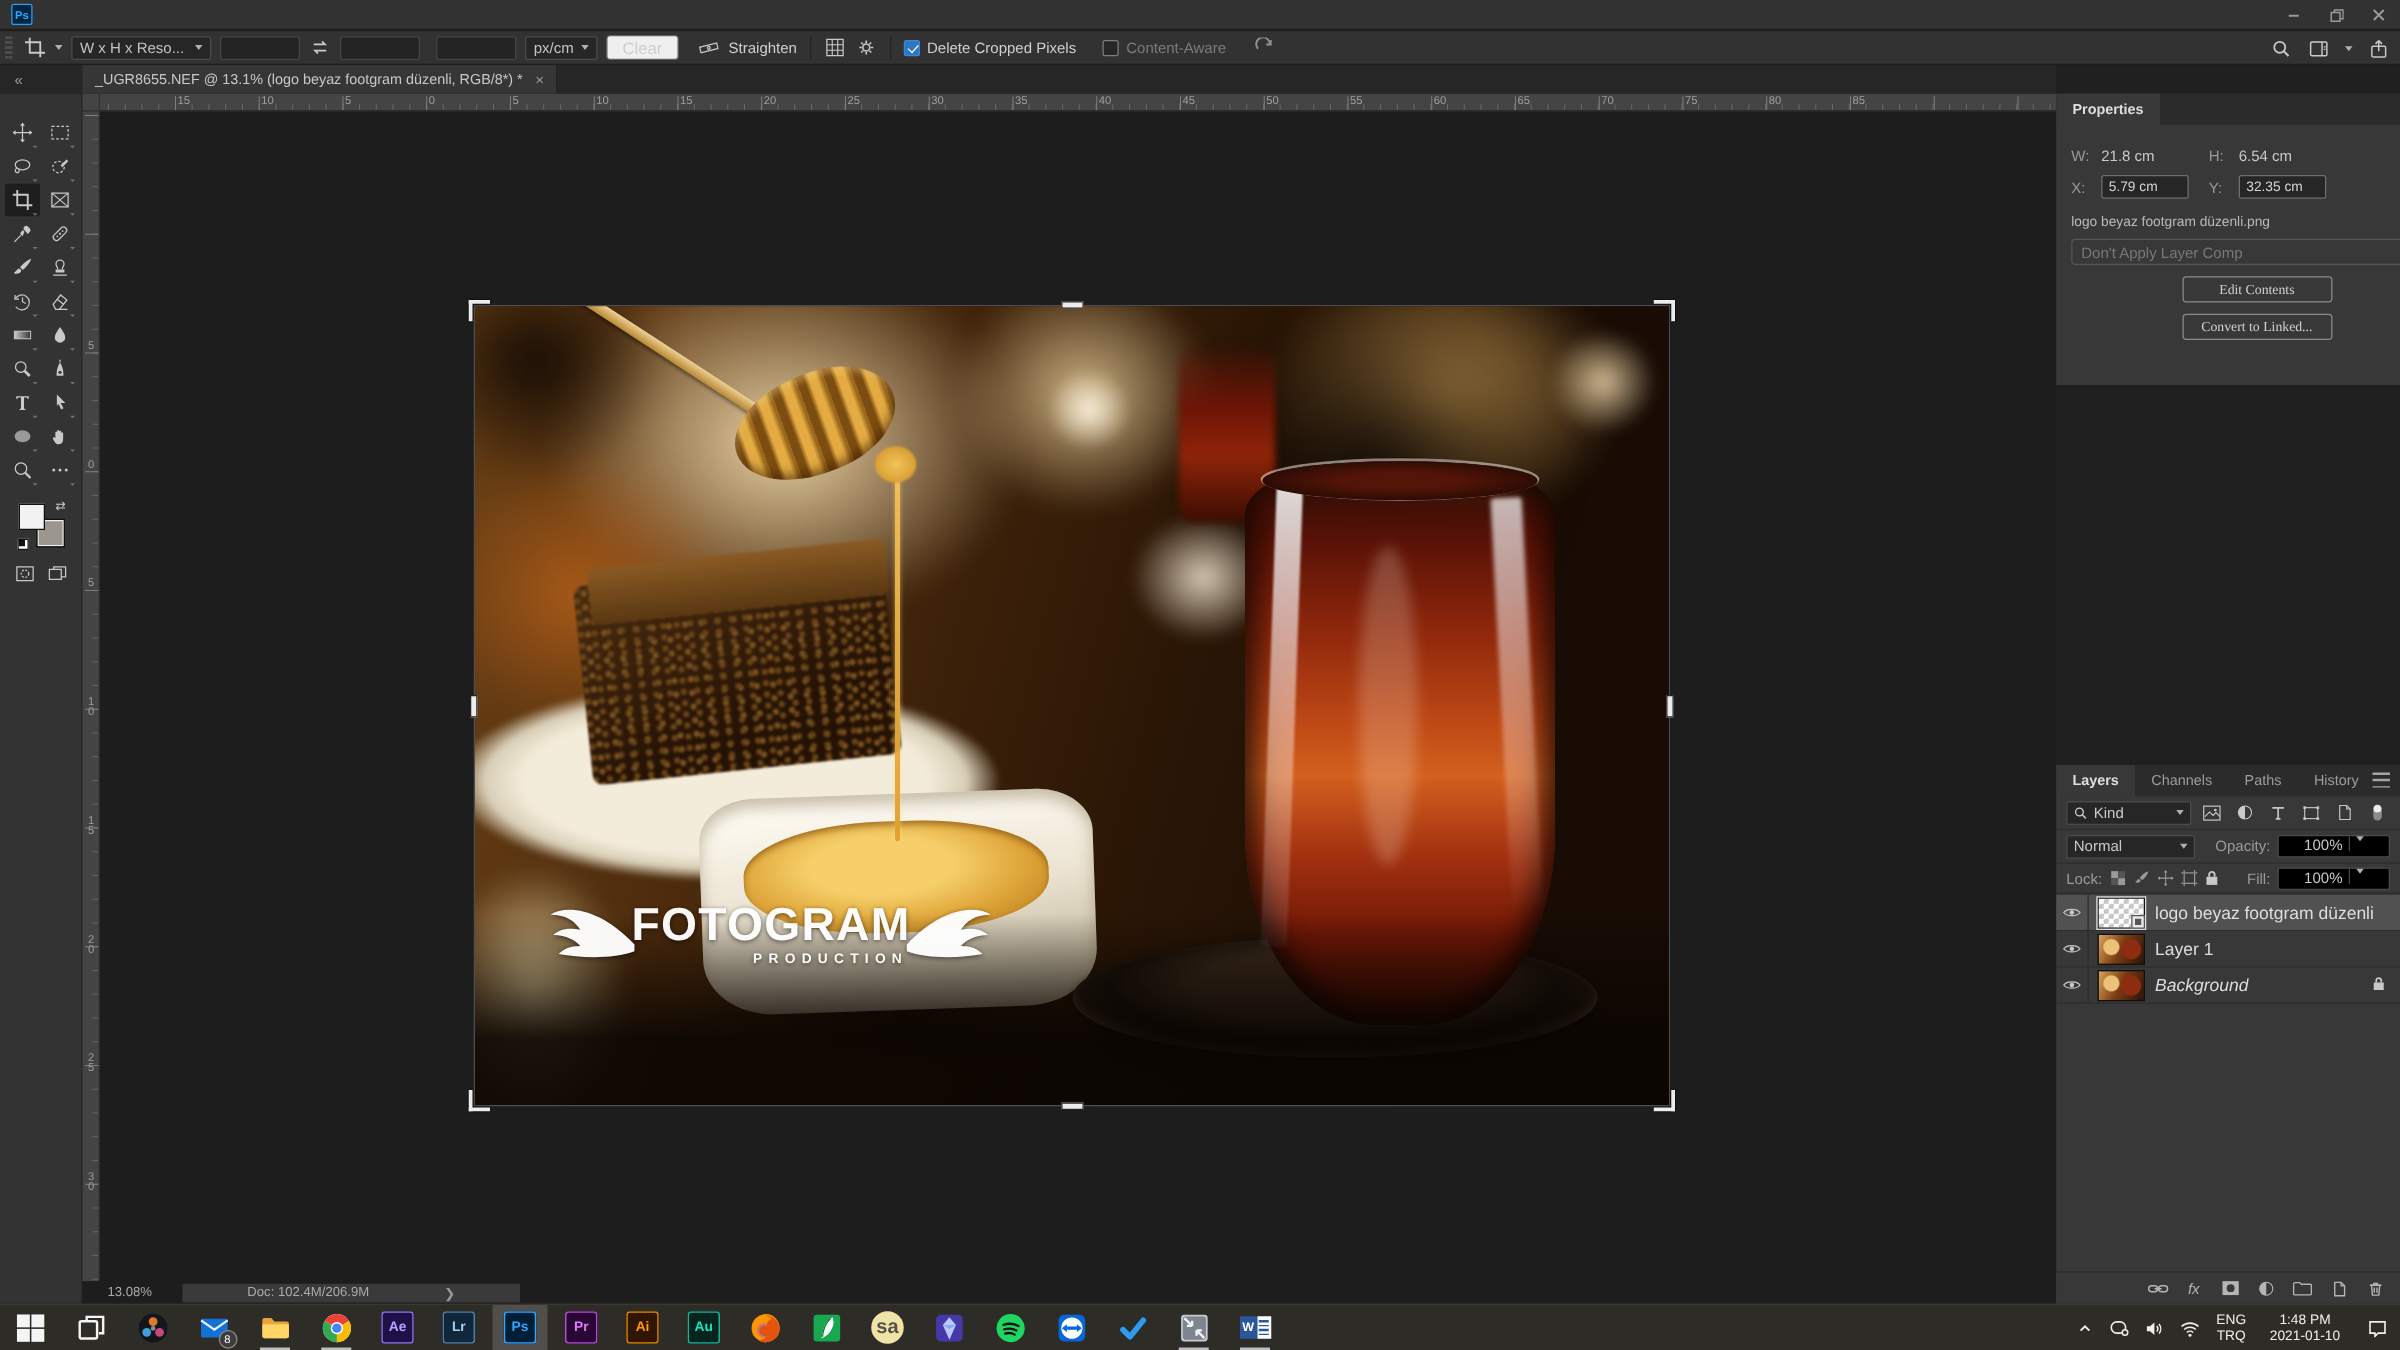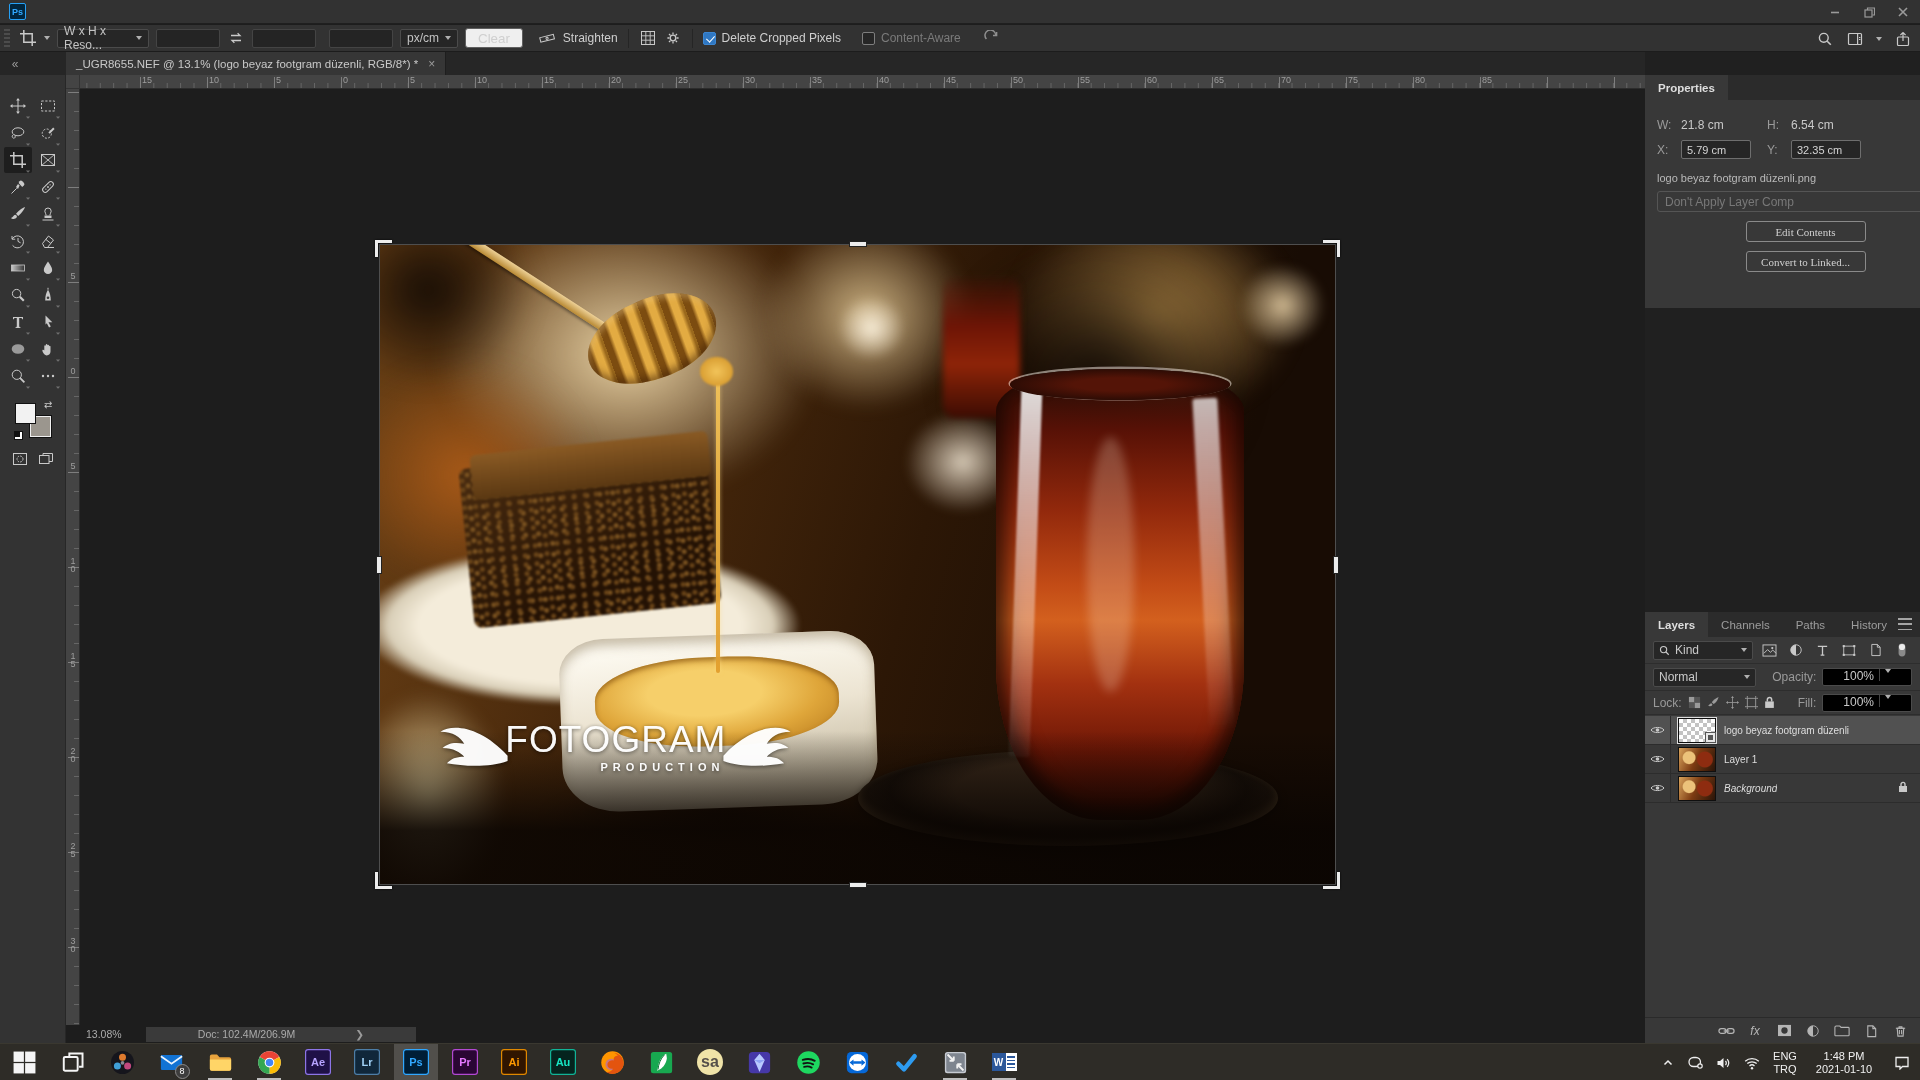--- a/index.html
+++ b/index.html
@@ -86,21 +86,21 @@
   .hc.bl{left:-5px;bottom:-5px;border-left:3px solid #ececec;border-bottom:3px solid #ececec}
   .hc.br{right:-5px;bottom:-5px;border-right:3px solid #ececec;border-bottom:3px solid #ececec}
   .hm{position:absolute;background:#ececec;border:1px solid #222}
   .hm.t{left:calc(50% - 9px);top:-4px;width:18px;height:6px}
   .hm.b{left:calc(50% - 9px);bottom:-4px;width:18px;height:6px}
   .hm.l{left:-4px;top:calc(50% - 9px);width:6px;height:18px}
   .hm.r{right:-4px;top:calc(50% - 9px);width:6px;height:18px}
   .wm{position:absolute;left:6%;top:74.5%;display:flex;align-items:center;color:#fff;opacity:.97;
       filter:drop-shadow(0 1px 2px rgba(0,0,0,.55))}
   .wm-text{display:flex;flex-direction:column;align-items:flex-end;margin:0 -6px}
-  .wm-title{font-size:37px;font-weight:400;letter-spacing:1px;line-height:1;font-family:"Liberation Sans",sans-serif}
+  .wm-title{font-size:37px;font-weight:700;letter-spacing:1px;line-height:1;font-family:"Liberation Sans",sans-serif}
   .wm-sub{font-size:11px;letter-spacing:5px;margin-top:3px;margin-right:2px;font-weight:bold}
 
   
   .statusbar{position:absolute;left:66px;bottom:37px;width:1579px;height:18px;background:#1d1d1d;display:flex;align-items:center;
              font-size:10.5px;color:#ababab}
   .sb-zoom{margin-left:20px;width:60px}
   .sb-doc{background:#3a3a3a;height:15px;display:flex;align-items:center;padding:0 10px;gap:60px;min-width:270px;justify-content:center}
 
   
   .dock{position:absolute;left:1645px;top:52px;width:275px;bottom:37px;background:#202020}
@@ -139,21 +139,21 @@
   .thumb{width:38px;height:25px;margin:0 8px 0 7px;border:1px solid #0f0f0f;position:relative;flex:none}
   .thumb-checker{background-color:#fff;background-image:linear-gradient(45deg,#c3c3c3 25%,transparent 25%,transparent 75%,#c3c3c3 75%),
                  linear-gradient(45deg,#c3c3c3 25%,transparent 25%,transparent 75%,#c3c3c3 75%);
                  background-size:8px 8px;background-position:0 0,4px 4px;outline:1px solid #ddd}
   .thumb-photo{background:
      radial-gradient(circle at 72% 50%,#8e2c10 0 26%,transparent 30%),
      radial-gradient(circle at 28% 42%,#ecc27a 0 20%,transparent 24%),
      linear-gradient(115deg,#d9a35b,#7c3b12 48%,#2a1408)}
   .so-badge{position:absolute;right:-1px;bottom:-1px;width:11px;height:11px;background:#e8e8e8;border:1px solid #555}
   .so-badge:after{content:"";position:absolute;left:2px;top:2px;width:5px;height:5px;background:#555}
-  .layer-name{font-size:10px;color:#dedede;white-space:nowrap;overflow:hidden}
+  .layer-name{font-size:14px;color:#dedede;white-space:nowrap;overflow:hidden}
   .layer-name.it{font-style:italic}
   .row-lock{margin-left:auto}
   .l-footer{position:absolute;left:0;bottom:0;width:275px;height:26px;background:#383838;border-top:1px solid #2a2a2a;
             display:flex;align-items:center;justify-content:flex-end;gap:9px;padding-right:10px}
   .lf-ic{width:20px;height:18px;display:flex;align-items:center;justify-content:center;color:#b5b5b5;font-size:12px;font-style:italic}
 
   
   .taskbar{position:absolute;left:0;bottom:0;width:1920px;height:37px;background:#2e2c27;border-top:1px solid #3a3830;display:flex}
   #taskbar-apps{display:flex;height:100%;padding-left:2px;gap:5px}
   .tb-app{width:44px;height:100%;display:flex;align-items:center;justify-content:center;position:relative}
@@ -204,21 +204,21 @@
 
   <div class="optionsbar">
     <span class="grip"></span>
     <span class="ob-ic">
         <svg class="tico" viewBox="0 0 16 16">
           <path d="M3.8 0v12.2H16" fill="none" stroke="#c9c9c9" stroke-width="1.5"></path>
           <path d="M0 3.8h12.2V16" fill="none" stroke="#c9c9c9" stroke-width="1.5"></path>
         </svg>
       </span>
     <span class="caret"></span>
-    <div class="select-box" style="width:92px;justify-content:space-between">
+    <div class="select-box" style="width:112px;justify-content:space-between">
       <span>W x H x Reso...</span>
         <span class="caret"></span>
     </div>
     <input class="ob-input" style="">
     <span class="ob-ic">
         <svg class="tico" viewBox="0 0 16 16">
           <path d="M3 5.5h9l-2.4-2.4M13 10.5H4l2.4 2.4" fill="none" stroke="#c9c9c9" stroke-width="1.3"></path>
         </svg>
       </span>
     <input class="ob-input" style="">

